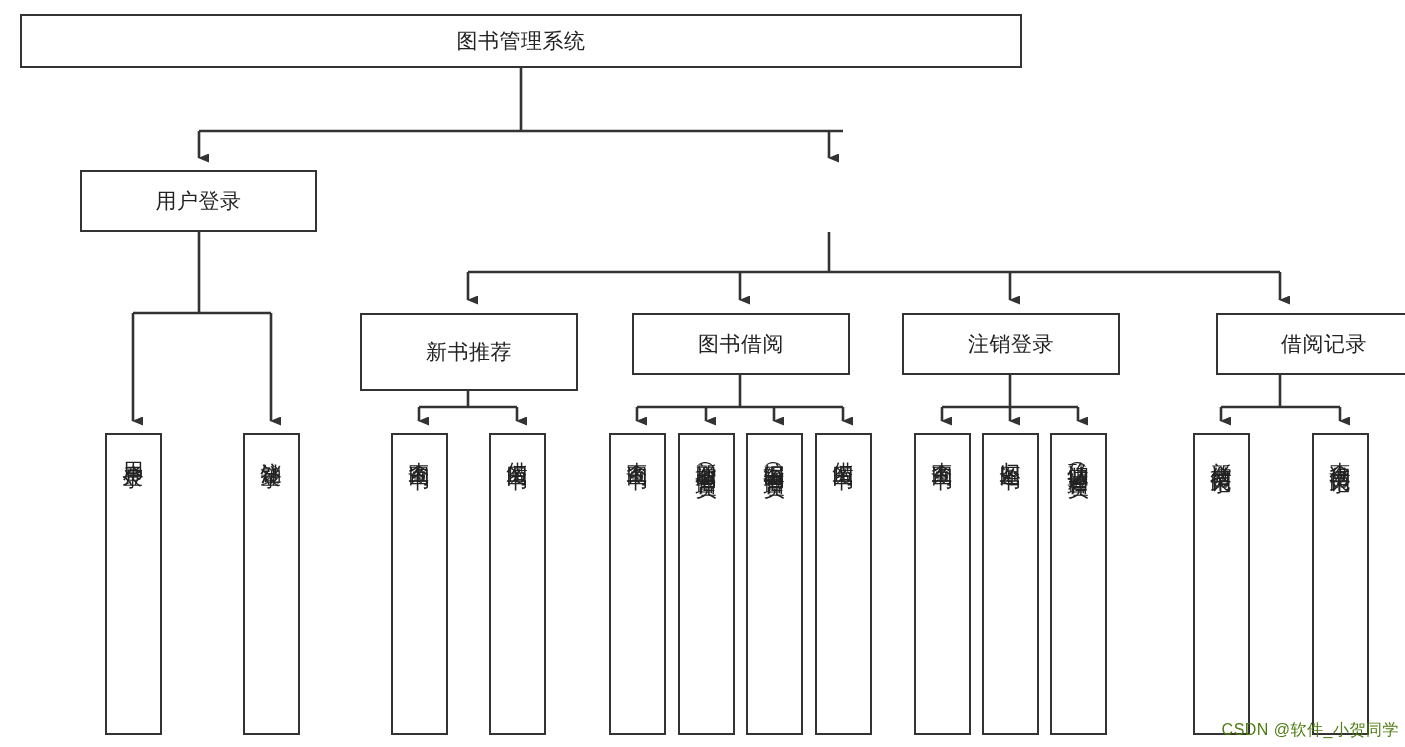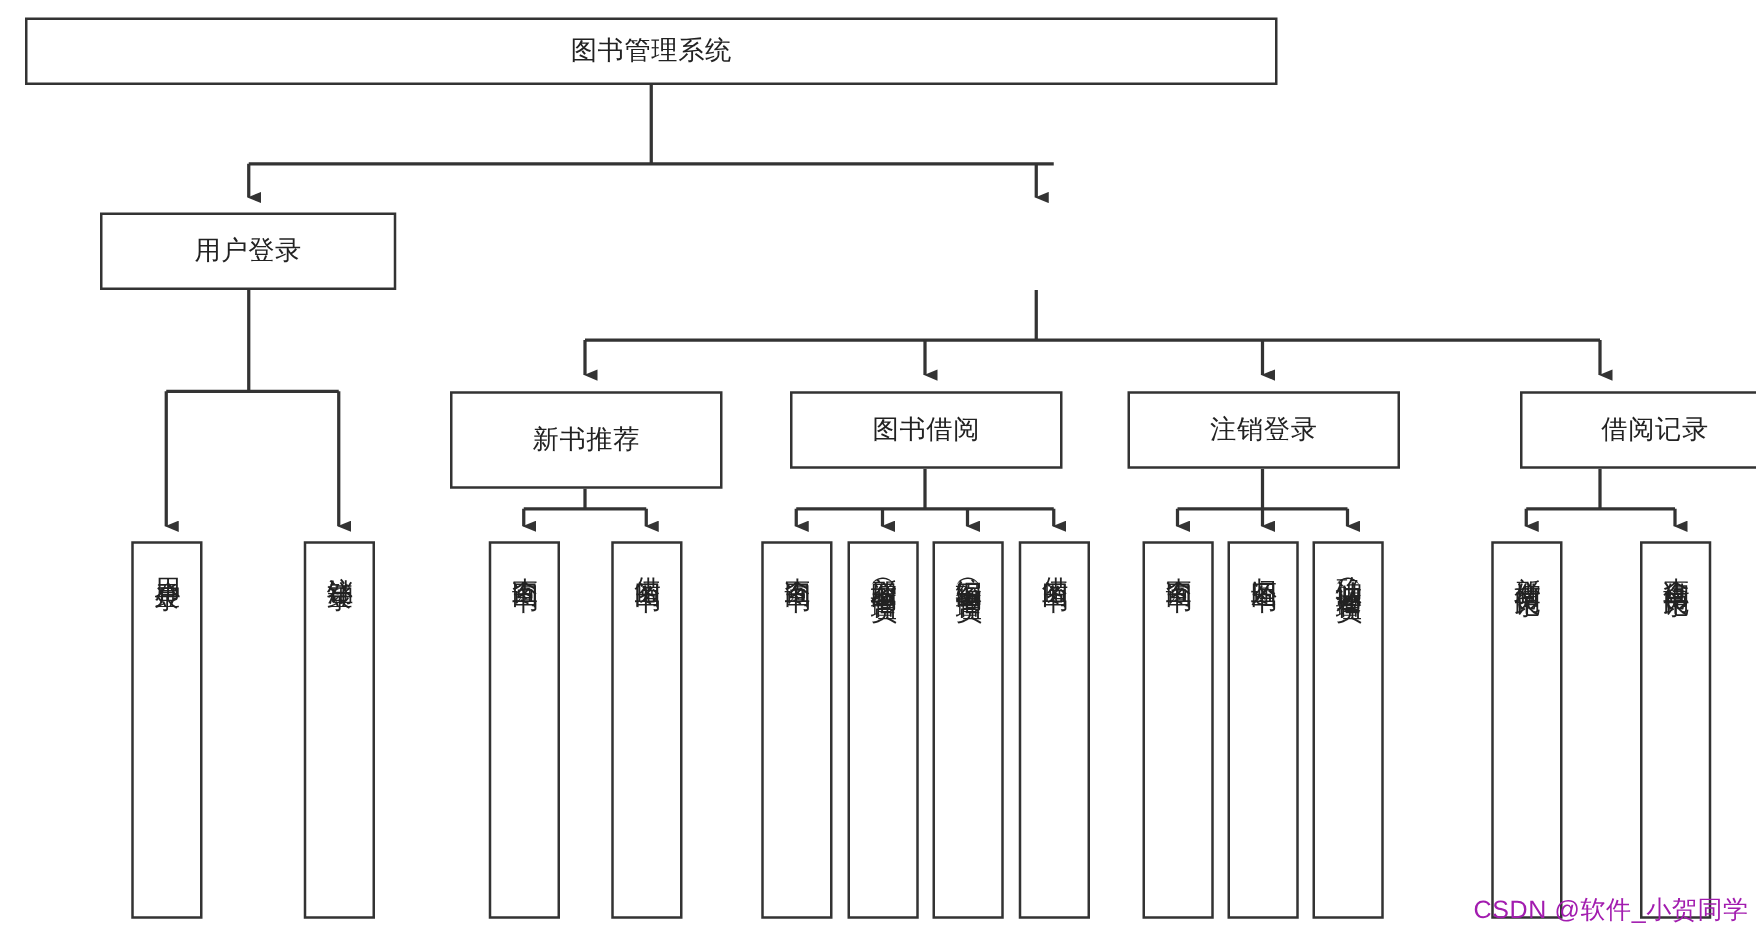--- a/index.html
+++ b/index.html
@@ -59,22 +59,22 @@
     max-height: 285px;
     white-space: nowrap;
   }
   .node.vert.tall .lbl {
     max-height: 300px;
   }
   .watermark {
     position: absolute;
     right: 6px;
     bottom: 6px;
-    font-size: 20px;
-    color: #a21caf;
+    font-size: 16px;
+    color: #4d7c0f;
     letter-spacing: 0.5px;
     white-space: nowrap;
     user-select: none;
   }
 </style>
 </head>
 <body>
 
 <div id="canvas">
 

